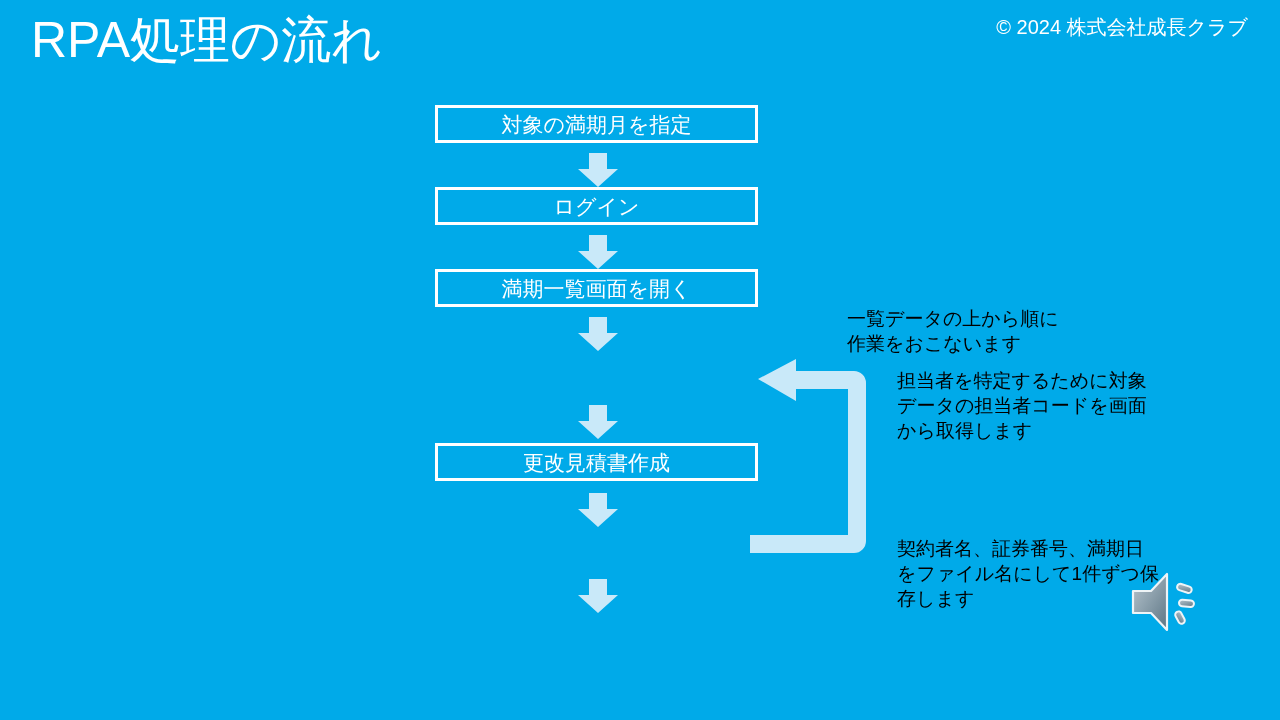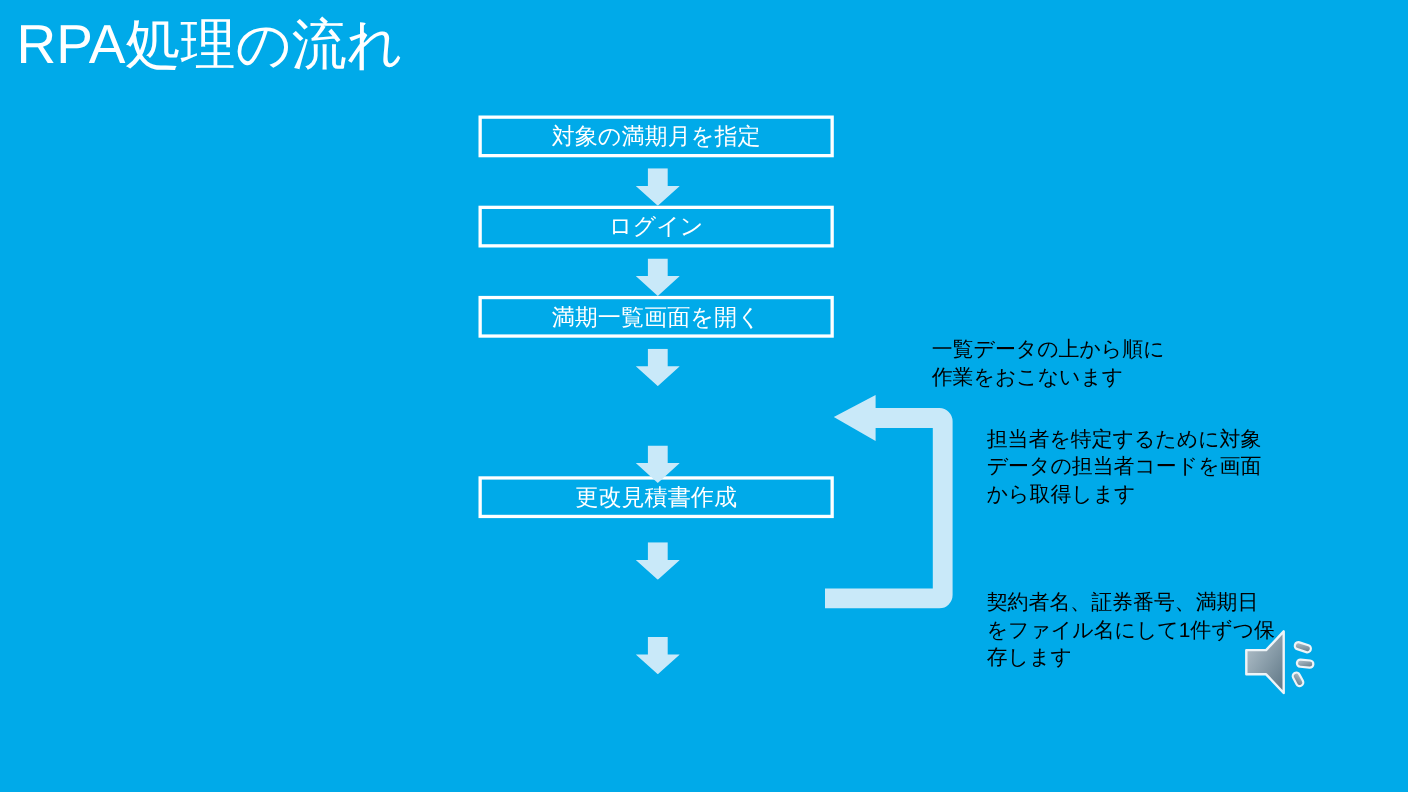--- a/index.html
+++ b/index.html
@@ -13,21 +13,21 @@
     height: 720px;
     background: #00aae9;
     overflow: hidden;
     font-family: "Liberation Sans", "DejaVu Sans", sans-serif;
     -webkit-font-smoothing: antialiased;
   }
 
   
   #title {
     position: absolute;
-    left: 15px;
+    left: 31px;
     top: 12px;
     font-size: 50px;
     font-weight: 300;
     color: #ffffff;
     letter-spacing: 0px;
     line-height: 1.15;
     white-space: nowrap;
     text-align: right;
   }
 
@@ -82,51 +82,52 @@
 
   
   .annotation {
     position: absolute;
     color: #000000;
     font-size: 19px;
     line-height: 25px;
     white-space: pre-line;
   }
   #annotation-1 { left: 847px; top: 306px; }
-  #annotation-2 { left: 897px; top: 387px; }
+  #annotation-2 { left: 897px; top: 368px; }
   #annotation-3 { left: 897px; top: 536px; }
 
   
   #speaker {
     position: absolute;
     left: 1129px;
     top: 572px;
     width: 72px;
     height: 64px;
   }
   #speaker svg { display: block; }
 </style>
 </head>
 <body>
 
 <div id="slide">
 
   <div id="title">RPA処理の流れ</div>
 
+  <div id="copyright">© 2024 株式会社成長クラブ</div>
 
   <div class="flow-box" style="top:105px">
     <span class="label">対象の満期月を指定</span>
   </div>
   <div class="flow-box" style="top:269px">
     <span class="label">満期一覧画面を開く</span>
   </div>
   <div class="flow-box" style="top:187px">
     <span class="label">ログイン</span>
   </div>
-  <div class="flow-box" style="top:433px">
+  <div class="flow-box" style="top:443px">
     <span class="label">更改見積書作成</span>
   </div>
 
   <div class="down-arrow" style="top:153px">
     <svg viewBox="0 0 40 34">
         <path d="M11 0 H29 V16 H40 L20 34 L0 16 H11 Z" fill="#c9e9f9"></path>
       </svg>
   </div>
   <div class="down-arrow" style="top:235px">
     <svg viewBox="0 0 40 34">

